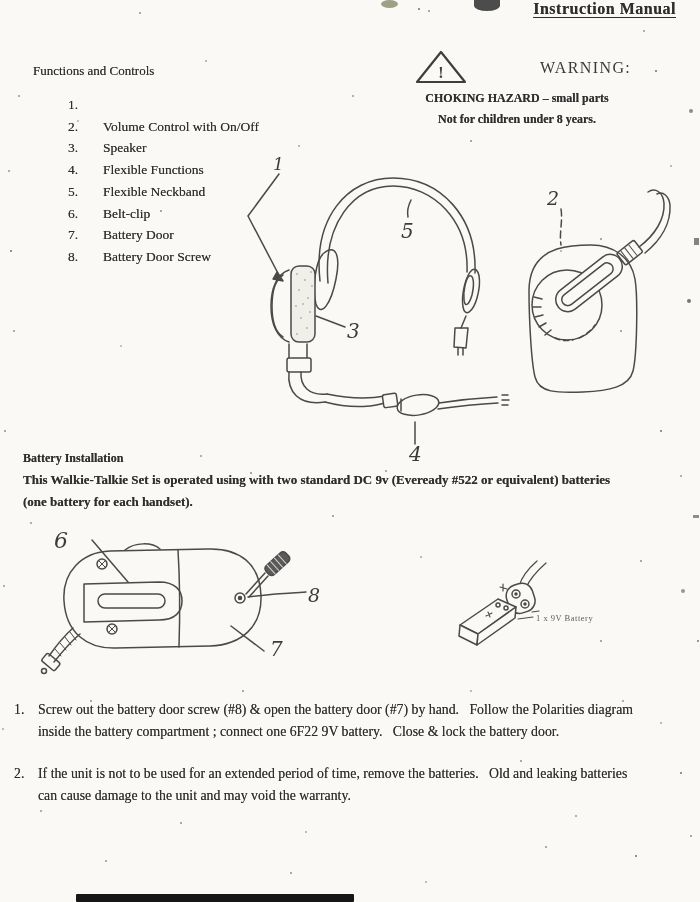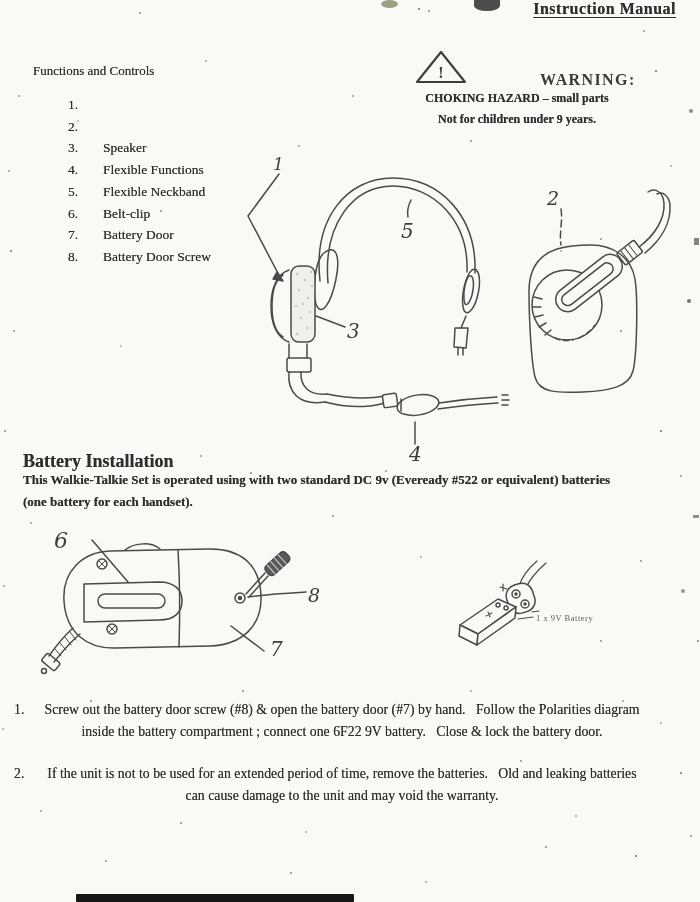--- a/index.html
+++ b/index.html
@@ -12,27 +12,27 @@
   .ink{color:#2e2e2e;text-shadow:0 0 .5px rgba(60,60,60,.75);}
   .title{
     left:0;top:17;width:676px;text-align:right;
     font-size:16px;font-weight:700;letter-spacing:.5px;
     text-decoration:underline;text-underline-offset:3px;
   }
   .func-heading{left:33px;top:63px;font-size:13px;}
   .func-list{left:68px;top:94px;font-size:13.5px;line-height:21.7px;}
   .func-row{display:flex;}
   .func-num{width:35px;}
-  .warn-title{left:540px;top:59px;font-size:16px;font-weight:700;letter-spacing:1.4px;color:#3a3a3a;margin-top:12px;}
+  .warn-title{left:540px;top:59px;font-size:16px;font-weight:400;letter-spacing:1.4px;color:#3a3a3a;}
   .warn-line{left:383px;width:268px;text-align:center;font-weight:700;font-size:12px;}
-  .batt-heading{left:23px;top:451px;font-size:18px;font-weight:700;}
+  .batt-heading{left:23px;top:451px;font-size:12px;font-weight:700;}
   .batt-body{left:23px;top:469px;width:612px;font-size:13px;font-weight:700;line-height:22px;}
   .step{display:flex;left:14px;width:640px;font-size:13.8px;line-height:21.5px;}
   .step-num{width:24px;flex:0 0 24px;}
-  .step-text{width:608px;white-space:pre-wrap;text-align:center;}
+  .step-text{width:608px;white-space:pre-wrap;}
   svg.draw{overflow:visible;}
   .sk{stroke:#4a4a4a;fill:none;stroke-width:1.5;stroke-linecap:round;stroke-linejoin:round;}
   .callout{font-family:"DejaVu Serif",serif;font-style:italic;fill:#3c3c3c;}
   .batt-label-text{font-family:"Liberation Serif",serif;fill:#5f5d58;letter-spacing:.5px;}
   
   .speckles{left:0;top:0;width:2px;height:2px;background:transparent;border-radius:50%;
     box-shadow:
       139px 12px 0 0 #8f8d88, 205px 60px 0 0 #aaa7a0, 18px 95px 0 0 #9a988f,
       77px 120px 0 0 #b5b2ac, 160px 210px 0 0 #8f8d88, 10px 250px 0 0 #706e6a,
       298px 145px 0 0 #aaa7a0, 352px 95px 0 0 #9a988f, 470px 140px 0 0 #8f8d88,
@@ -72,20 +72,21 @@
 
   <div class="abs title ink">Instruction Manual</div>
 
   <div class="abs func-heading ink">Functions and Controls</div>
   <div class="abs func-list">
     <div class="func-row">
       <span class="func-num ink">1.</span>
     </div>
     <div class="func-row">
       <span class="func-num ink">2.</span>
+      <span class="ink">Volume Control with On/Off</span>
     </div>
     <div class="func-row">
       <span class="func-num ink">3.</span>
       <span class="ink">Speaker</span>
     </div>
     <div class="func-row">
       <span class="func-num ink">4.</span>
       <span class="ink">Flexible Functions</span>
     </div>
     <div class="func-row">
@@ -105,21 +106,21 @@
       <span class="ink">Battery Door Screw</span>
     </div>
   </div>
 
   <svg class="abs draw" style="left:414px;top:49px;" width="54" height="36" viewBox="0 0 54 36">
     <path d="M27,3 L51,33 L3,33 Z" fill="none" stroke="#3e3e3e" stroke-width="2.2" stroke-linejoin="round"></path>
     <text x="27" y="29" text-anchor="middle" font-size="16" font-weight="bold" fill="#3e3e3e">!</text>
   </svg>
   <div class="abs warn-title">WARNING:</div>
   <div class="abs warn-line ink" style="top:91px;">CHOKING HAZARD – small parts</div>
-  <div class="abs warn-line ink" style="top:112px;">Not for children under 9 years.</div>
+  <div class="abs warn-line ink" style="top:112px;">Not for children under 8 years.</div>
 
   <svg class="abs draw" style="left:225px;top:148px;" width="290" height="320" viewBox="0 0 290 320">
     <g class="sk">
       <path d="M95,133 C88,70 122,30 168,30 C215,30 252,68 250,125"></path>
       <path d="M103,135 C98,76 128,38 168,38 C208,38 244,72 242,124"></path>
       <path d="M247,122 C254,118 257,132 252,150 C248,164 240,170 238,159 C236,146 241,127 247,122"></path>
       <path d="M244,128 C248,126 250,134 247,147 C244,157 240,160 239,152 C238,142 241,131 244,128"></path>
       <path d="M241,168 L236,180"></path>
       <path d="M230,180 L243,180 L241,200 L229,199 Z"></path>
       <path d="M233,200 L233,207 M238,200 L238,207"></path>

